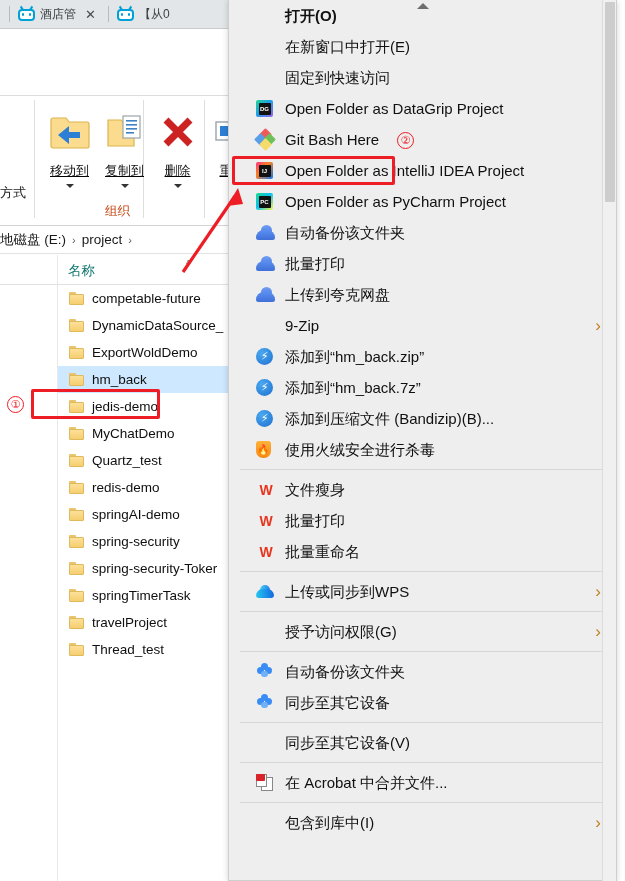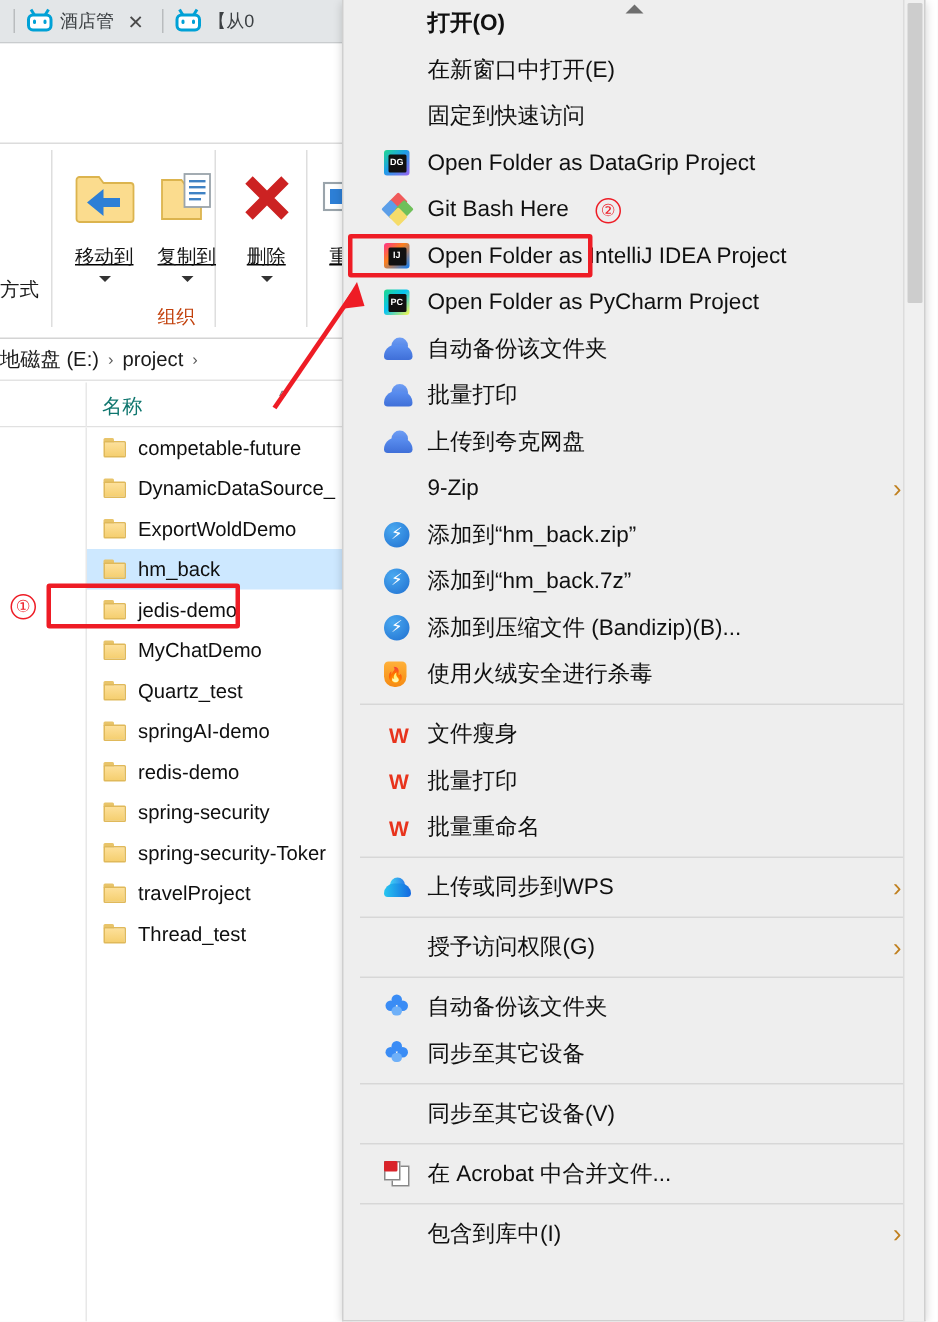--- a/index.html
+++ b/index.html
@@ -417,42 +417,49 @@
             <span class="tabtop"></span>
             <span class="bodyf"></span>
           </span>
           <span>Quartz_test</span>
         </div>
         <div class="file-row">
           <span class="folder-ico">
             <span class="tabtop"></span>
             <span class="bodyf"></span>
           </span>
+          <span>redis-demo</span>
+        </div>
+        <div class="file-row">
+          <span class="folder-ico">
+            <span class="tabtop"></span>
+            <span class="bodyf"></span>
+          </span>
           <span>springAI-demo</span>
         </div>
         <div class="file-row">
           <span class="folder-ico">
             <span class="tabtop"></span>
             <span class="bodyf"></span>
           </span>
-          <span>redis-demo</span>
-        </div>
-        <div class="file-row">
-          <span class="folder-ico">
-            <span class="tabtop"></span>
-            <span class="bodyf"></span>
-          </span>
           <span>spring-security</span>
         </div>
         <div class="file-row">
           <span class="folder-ico">
             <span class="tabtop"></span>
             <span class="bodyf"></span>
           </span>
           <span>spring-security-Toker</span>
+        </div>
+        <div class="file-row">
+          <span class="folder-ico">
+            <span class="tabtop"></span>
+            <span class="bodyf"></span>
+          </span>
+          <span>springTimerTask</span>
         </div>
         <div class="file-row">
           <span class="folder-ico">
             <span class="tabtop"></span>
             <span class="bodyf"></span>
           </span>
           <span>travelProject</span>
         </div>
         <div class="file-row">
           <span class="folder-ico">

